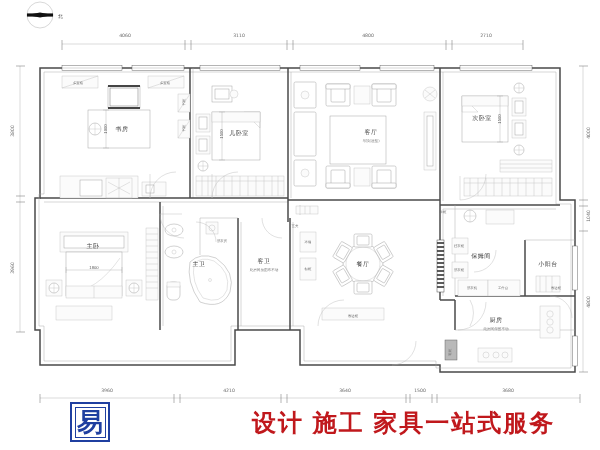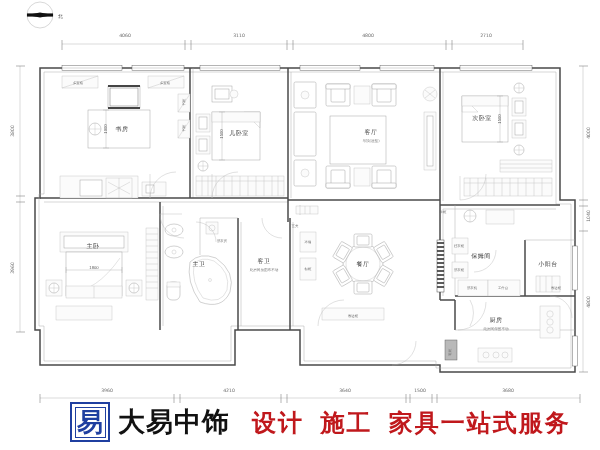--- a/index.html
+++ b/index.html
@@ -48,21 +48,21 @@
     font-family:"DejaVu Serif",serif;font-size:26px;color:#1f3fa0;
     font-weight:bold;line-height:1;position:relative;z-index:2;
   }
   #brand{
     position:absolute;left:118px;top:6px;
     font-family:"DejaVu Serif",serif;font-size:27px;font-weight:bold;
     color:#111111;letter-spacing:1px;white-space:nowrap;
   }
   #tagline{
     position:absolute;left:252px;top:9px;
-    font-family:Liberation Mono, monospace;font-size:24px;font-weight:bold;
+    font-family:Liberation Sans, sans-serif;font-size:24px;font-weight:bold;
     color:#c0181c;letter-spacing:2px;white-space:nowrap;
   }
 </style>
 </head>
 <body>
 
 <div id="stage">
 
   <svg width="600" height="450" viewBox="0 0 600 450">
 
@@ -605,17 +605,16 @@
 
       <path class="door" d="M392,365 A24,24 0 0 0 416,341"></path>
     </g>
 
   </svg>
 
   <div id="footer">
     <div id="logobox">
       <span id="logoglyph">易</span>
     </div>
-    <div id="brand">大易中饰</div>
     <div id="tagline">设计 施工 家具一站式服务</div>
   </div>
 
 </div>
 
 </body></html>

